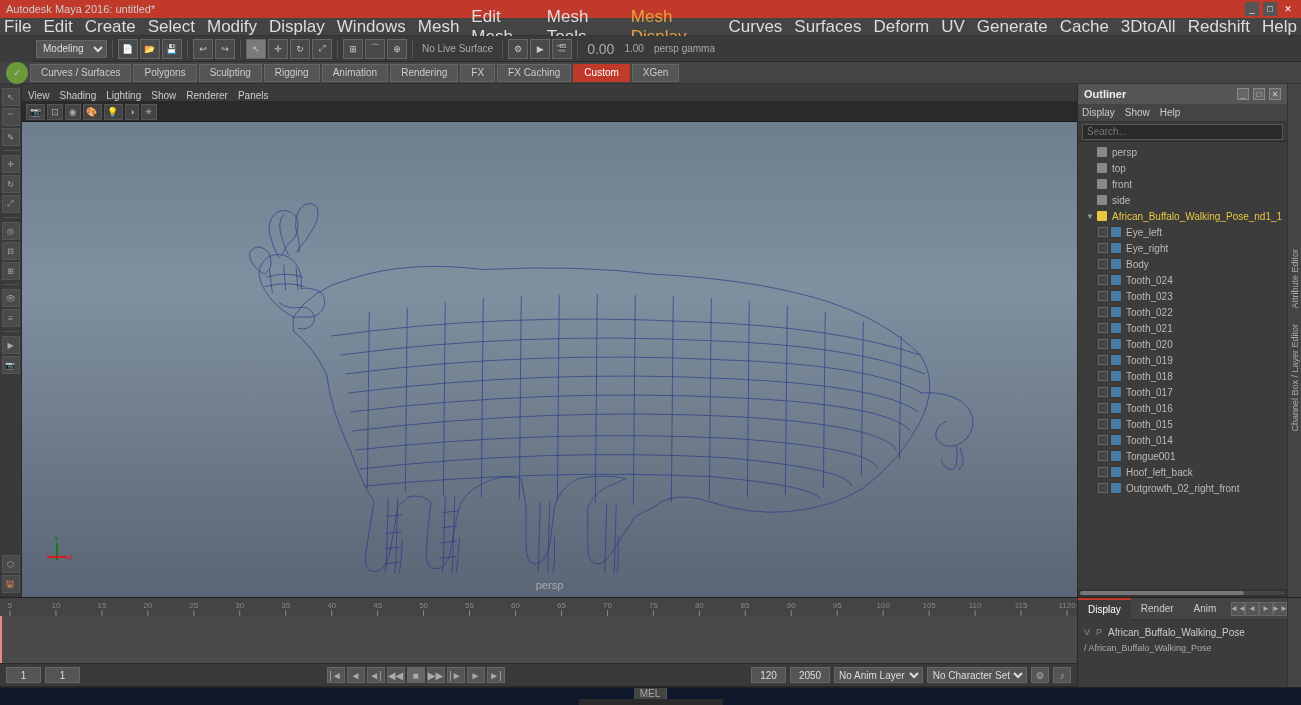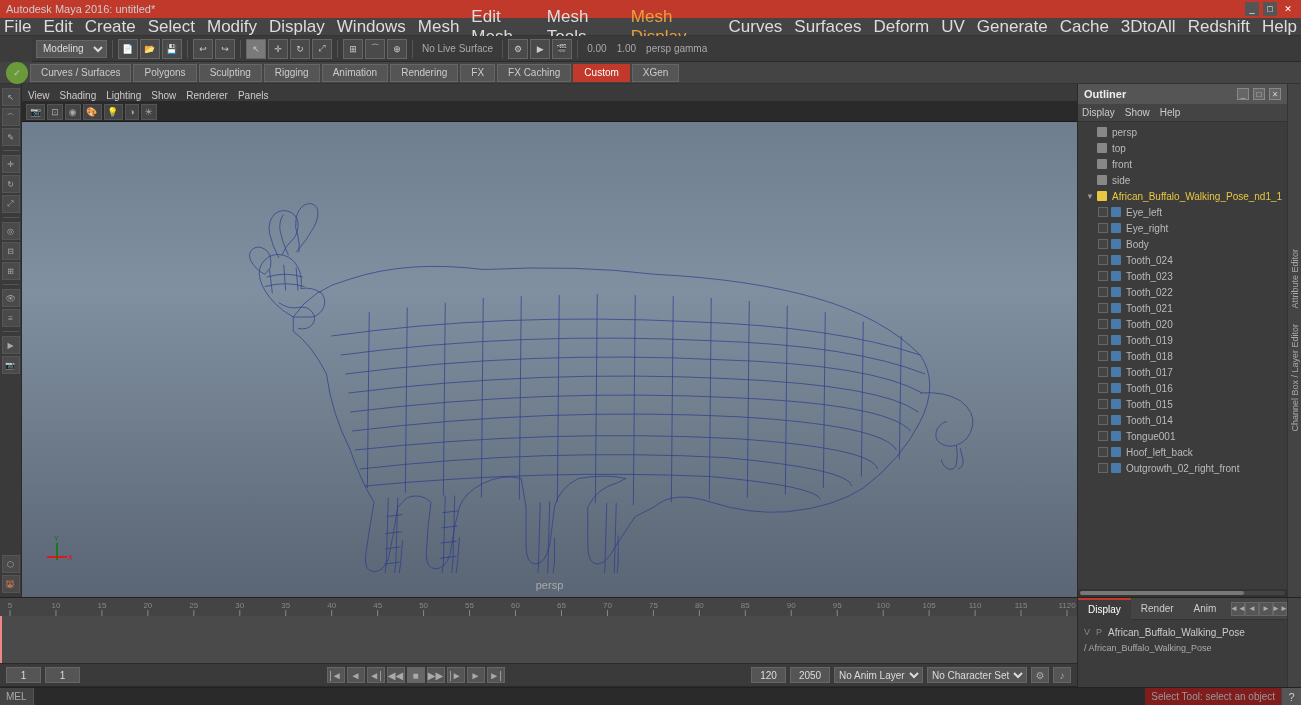--- a/index.html
+++ b/index.html
@@ -119,21 +119,21 @@
     }
     #timeline-scrubber {
       position: absolute; left: 0; top: 0; bottom: 0; width: 2px; background: #e88; cursor: ew-resize;
     }
     #bottom-right-panel {
       width: 210px; background: #3c3c3c; border-left: 1px solid #2a2a2a; display: flex; flex-direction: column;
     }
 
     
     #mel-bar {
-      width: 100%; height: 18px; background: #7f1d1d; display: flex; align-items: center; border-top: 1px solid #222;
+      width: 100%; height: 18px; background: #0f172a; display: flex; align-items: center; border-top: 1px solid #222; flex-direction: column;
     }
     #mel-label { padding: 0 6px; background: #444; height: 100%; display: flex; align-items: center; font-size: 10px; color: #aaa; border-right: 1px solid #555; }
     #mel-input { flex: 1; height: 100%; background: #2a2a2a; border: none; color: #ccc; font-size: 10px; padding: 0 6px; outline: none; }
 
     
     #app { display: flex; flex-direction: column; height: 705px; overflow: hidden; }
     #content-area { display: flex; flex: 1; overflow: hidden; }
     #viewport-area { display: flex; flex-direction: column; flex: 1; overflow: hidden; }
     #viewport-main { display: flex; flex: 1; overflow: hidden; }
   </style>
@@ -196,21 +196,21 @@
     <div class="tb-btn">⊞</div>
     <div class="tb-btn">⌒</div>
     <div class="tb-btn">⊕</div>
     <div class="tb-sep"></div>
     <span style="font-size:10px;color:#aaa;padding:0 4px;">No Live Surface</span>
     <div class="tb-sep"></div>
     <div class="tb-btn">⚙</div>
     <div class="tb-btn">▶</div>
     <div class="tb-btn">🎬</div>
     <div class="tb-sep"></div>
-    <span style="font-size:10px;color:#aaa;padding:0 4px;">0.00</span>
+    <span style="font-size:14px;color:#aaa;padding:0 4px;">0.00</span>
     <span style="font-size:10px;color:#aaa;padding:0 4px;">1.00</span>
     <span style="font-size:10px;color:#aaa;padding:0 4px;">persp gamma</span>
   </div>
 
   <div id="toolbar2">
     <div class="tb-btn" style="width:22px;height:22px;background:#6a9a3a;border-radius:11px;border:none;">✓</div>
     <div class="tab-btn">Curves / Surfaces</div>
     <div class="tab-btn">Polygons</div>
     <div class="tab-btn">Sculpting</div>
     <div class="tab-btn">Rigging</div>
@@ -365,20 +365,23 @@
             <div class="win-controls">
               <div class="ob">_</div>
               <div class="ob">□</div>
               <div class="ob">✕</div>
             </div>
           </div>
           <div id="outliner-menubar">
             <span>Display</span>
             <span>Show</span>
             <span>Help</span>
+          </div>
+          <div id="outliner-toolbar">
+            <input type="text" style="flex: 1 1 0%; height: 16px; background: rgb(42, 42, 42); border: 1px solid rgb(85, 85, 85); color: rgb(204, 204, 204); font-size: 10px; padding: 0px 4px;" placeholder="Search...">
           </div>
           <div id="outliner-list">
 
             <div class="ol-item">
               <span class="ol-expander"> </span>
               <span class="ol-icon cam"></span>
               <span>persp</span>
             </div>
             <div class="ol-item">
               <span class="ol-expander"> </span>
@@ -578,21 +581,21 @@
           <div class="pb-btn">▶▶</div>
           <div class="pb-btn">|►</div>
           <div class="pb-btn">►</div>
           <div class="pb-btn">►|</div>
         </div>
         <input type="text" value="120" style="width: 35px; height: 16px; background: rgb(85, 85, 85); border: 1px solid rgb(102, 102, 102); color: rgb(221, 221, 221); font-size: 10px; text-align: center;">
         <input type="text" value="2050" style="width: 40px; height: 16px; background: rgb(85, 85, 85); border: 1px solid rgb(102, 102, 102); color: rgb(221, 221, 221); font-size: 10px; text-align: center;">
         <select style="height:16px;background:#555;border:1px solid #666;color:#ddd;font-size:10px;">
           <option>No Anim Layer</option>
         </select>
-        <select style="height:16px;background:#555;border:1px solid #666;color:#ddd;font-size:10px;">
+        <select style="height:16px;background:#555;border:1px solid #666;color:#ddd;font-size:10px;text-align:right;">
           <option>No Character Set</option>
         </select>
         <div class="pb-btn">⚙</div>
         <div class="pb-btn">♪</div>
       </div>
     </div>
 
     <div id="bottom-right-panel">
       <div id="channel-tabs">
         <div class="ch-tab active">Display</div>

